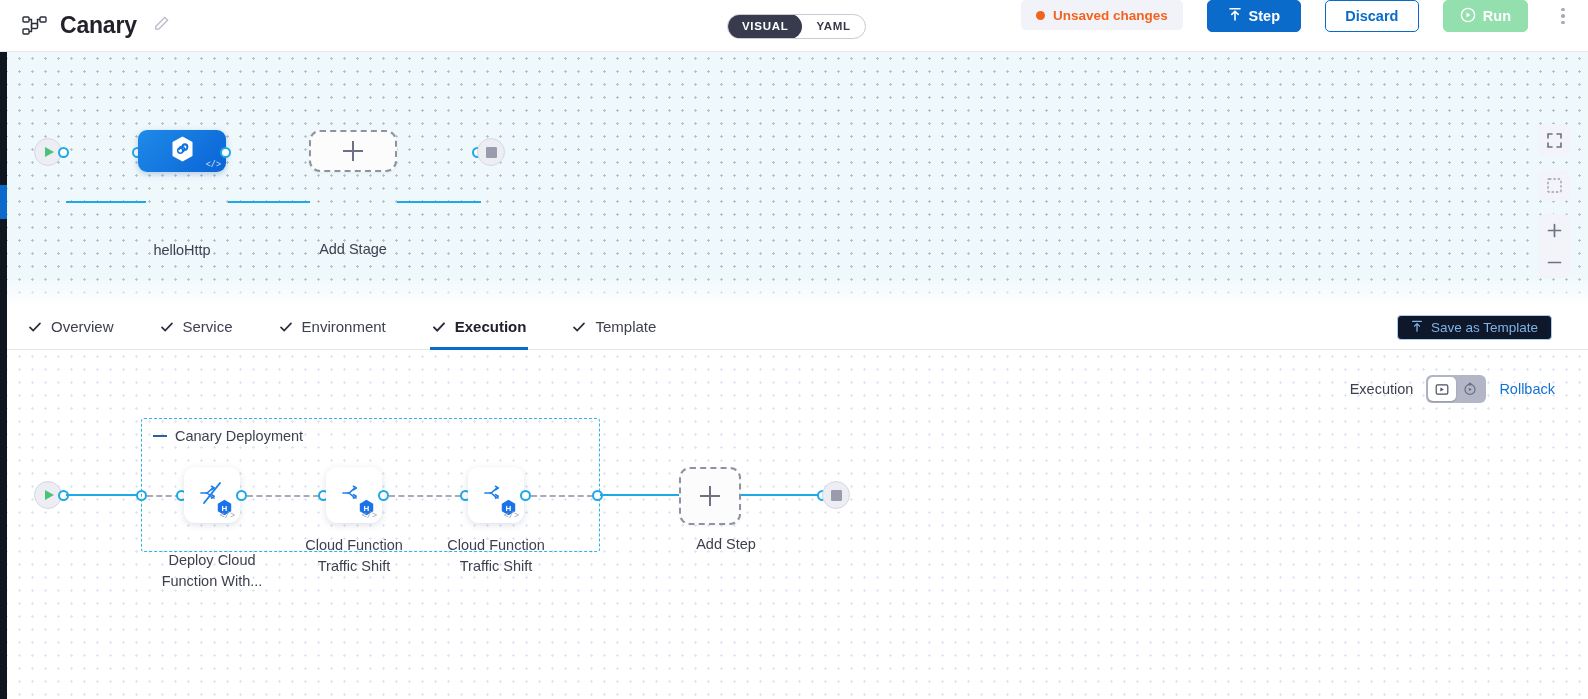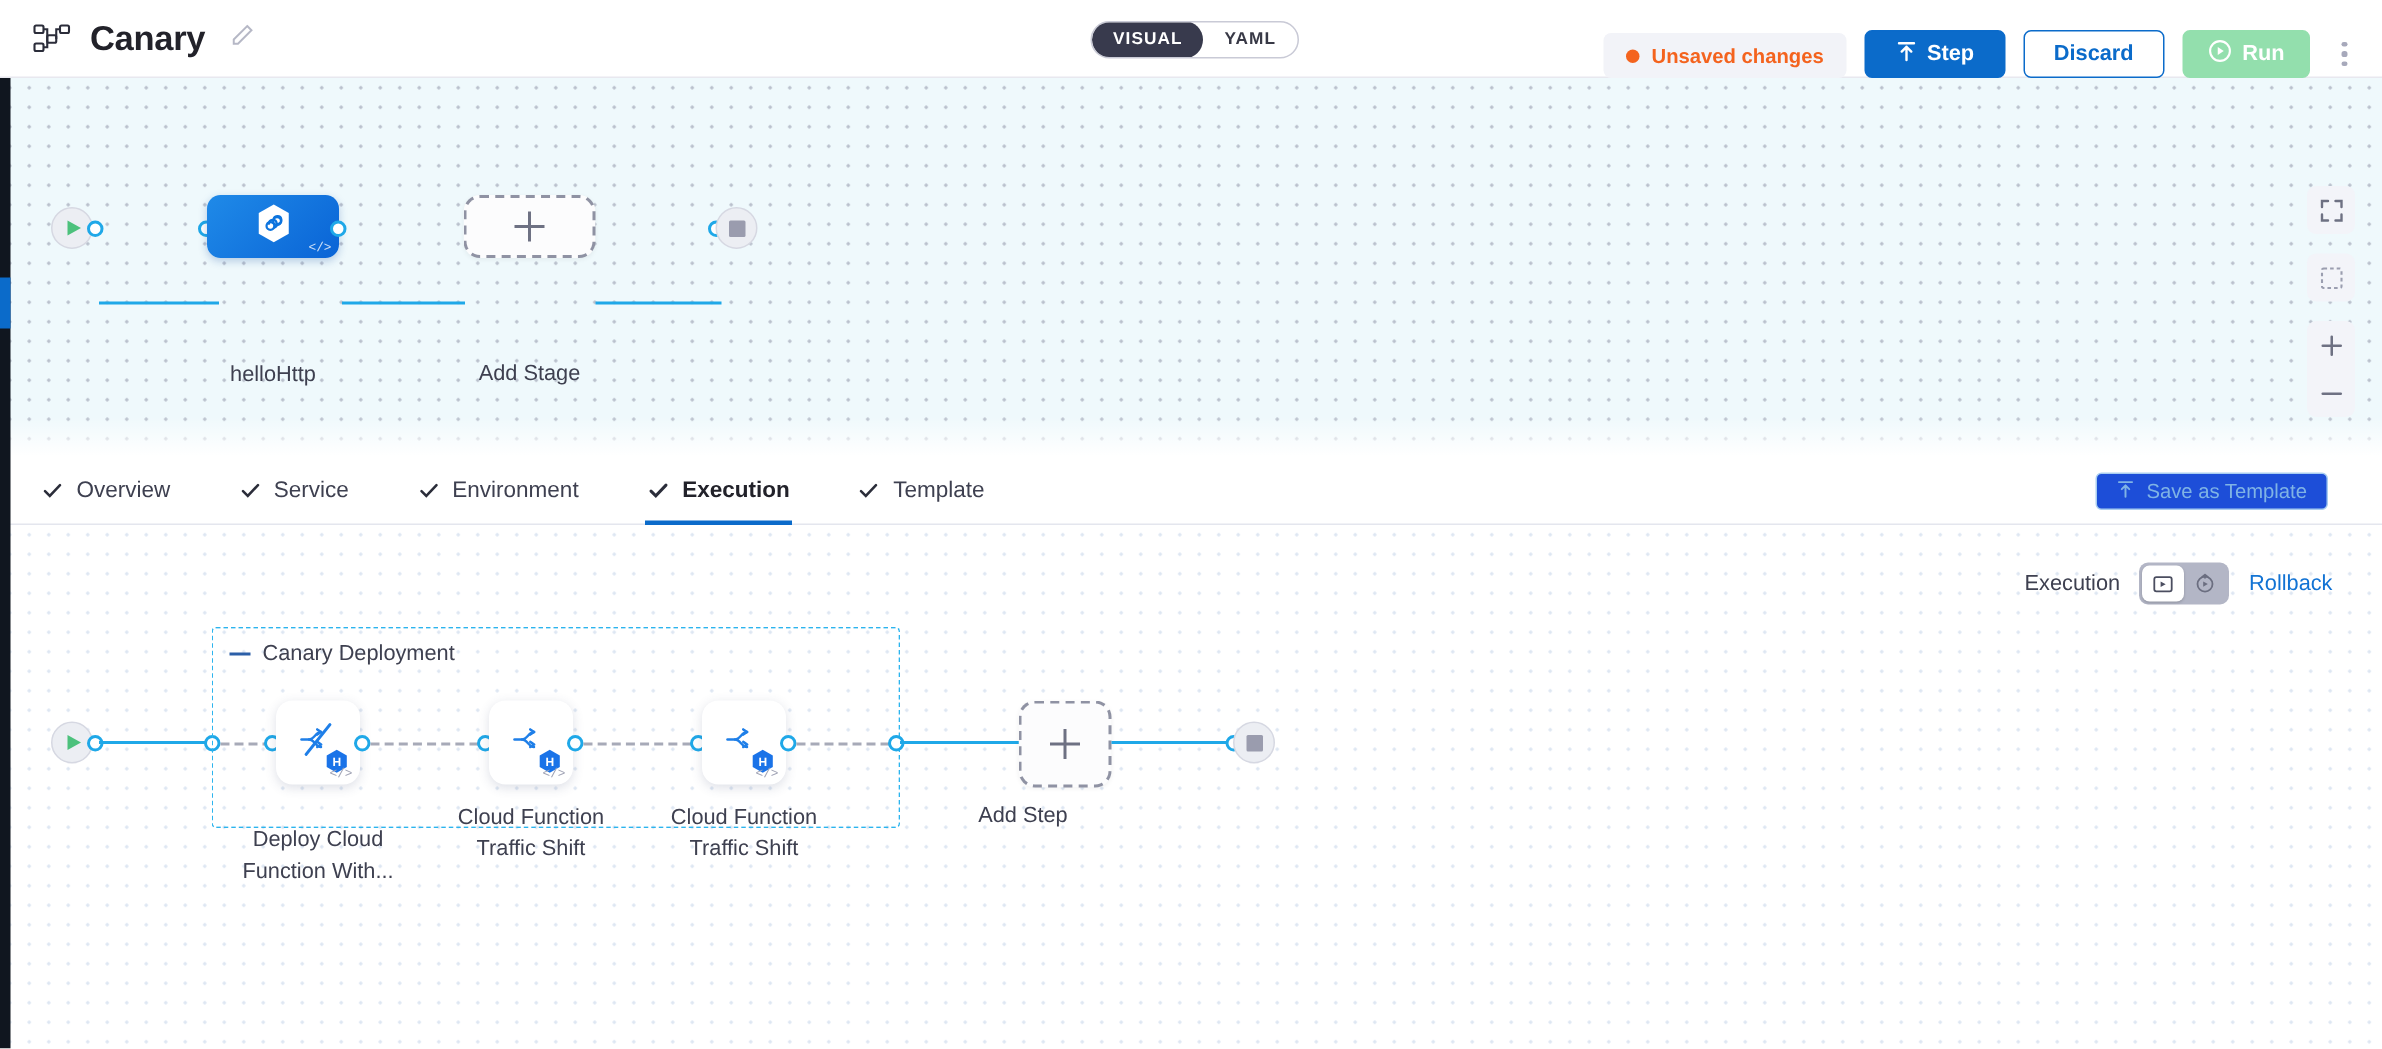--- a/index.html
+++ b/index.html
@@ -30,21 +30,21 @@
     border-radius: 13px; height: 25px; background: #fff; overflow: hidden;
   }
   .seg-opt {
     font-size: 11.5px; font-weight: bold; letter-spacing: 0.7px;
     padding: 0 14px; height: 25px; line-height: 25px; color: #383946; cursor: pointer;
   }
   .seg-opt.active { background: #383a4d; color: #ffffff; border-radius: 13px; }
 
   .hdr-right {
     position: absolute; right: 14px; top: 0; height: 52px;
-    display: flex; align-items: flex-end; gap: 12px;
+    display: flex; align-items: flex-start; gap: 24px;
   }
   .unsaved {
     display: flex; align-items: center; gap: 8px;
     background: #f2f3f8; border-radius: 5px; height: 30px; padding: 0 15px;
     font-size: 13.5px; font-weight: bold; color: #f4631e;
   }
   .unsaved-dot { width: 9px; height: 9px; border-radius: 50%; background: #f4631e; }
   .btn {
     display: flex; align-items: center; justify-content: center; gap: 7px;
     height: 32px; border-radius: 5px; font-size: 14.5px; font-weight: bold;
@@ -155,21 +155,21 @@
   .tab.active::after {
     content: ""; position: absolute; left: -2px; right: -2px; bottom: 0;
     height: 3px; background: #0b6bca;
   }
   .check { width: 14px; height: 14px; flex: none; }
 
   .tpl-btn {
     position: absolute; right: 36px; top: 11px;
     display: flex; align-items: center; gap: 8px;
     height: 25px; padding: 0 13px; border: 1px solid #a9cdf0; border-radius: 4px;
-    font-size: 13.5px; color: #7fb3e5; background: #1d4ed8; cursor: pointer;
+    font-size: 13.5px; color: #7fb3e5; background: #0f172a; cursor: pointer;
   }
 
   
   .canvas-bottom {
     position: absolute; left: 0; top: 350px; width: 1588px; height: 349px;
     background-color: #ffffff;
     background-image: radial-gradient(#dde6f2 1px, transparent 1.1px);
     background-size: 13px 13px;
     overflow: hidden;
   }
@@ -486,21 +486,21 @@
     <div class="port" style="left:520px; top:140px;"></div>
     <div class="edge-dashed" style="left:531px; top:145px; width:62px;"></div>
     <div class="port" style="left:592px; top:140px;"></div>
 
     <div class="edge" style="left:600px; top:143.5px; width:80px;"></div>
 
     <div class="add-node" style="left:679px; top:117px; width:62px; height:58px;">
       <span class="plus-h"></span>
       <span class="plus-v"></span>
     </div>
-    <div class="node-label" style="left:618px; top:184px; width:128px;">Add Step</div>
+    <div class="node-label" style="left:662px; top:184px; width:128px;">Add Step</div>
 
     <div class="edge" style="left:741px; top:143.5px; width:84px;"></div>
     <div class="port" style="left:817px; top:140px;"></div>
     <div class="term-node" style="left:822px; top:131px;">
       <span class="stop-sq"></span>
     </div>
   </div>
 
 </div>
 

